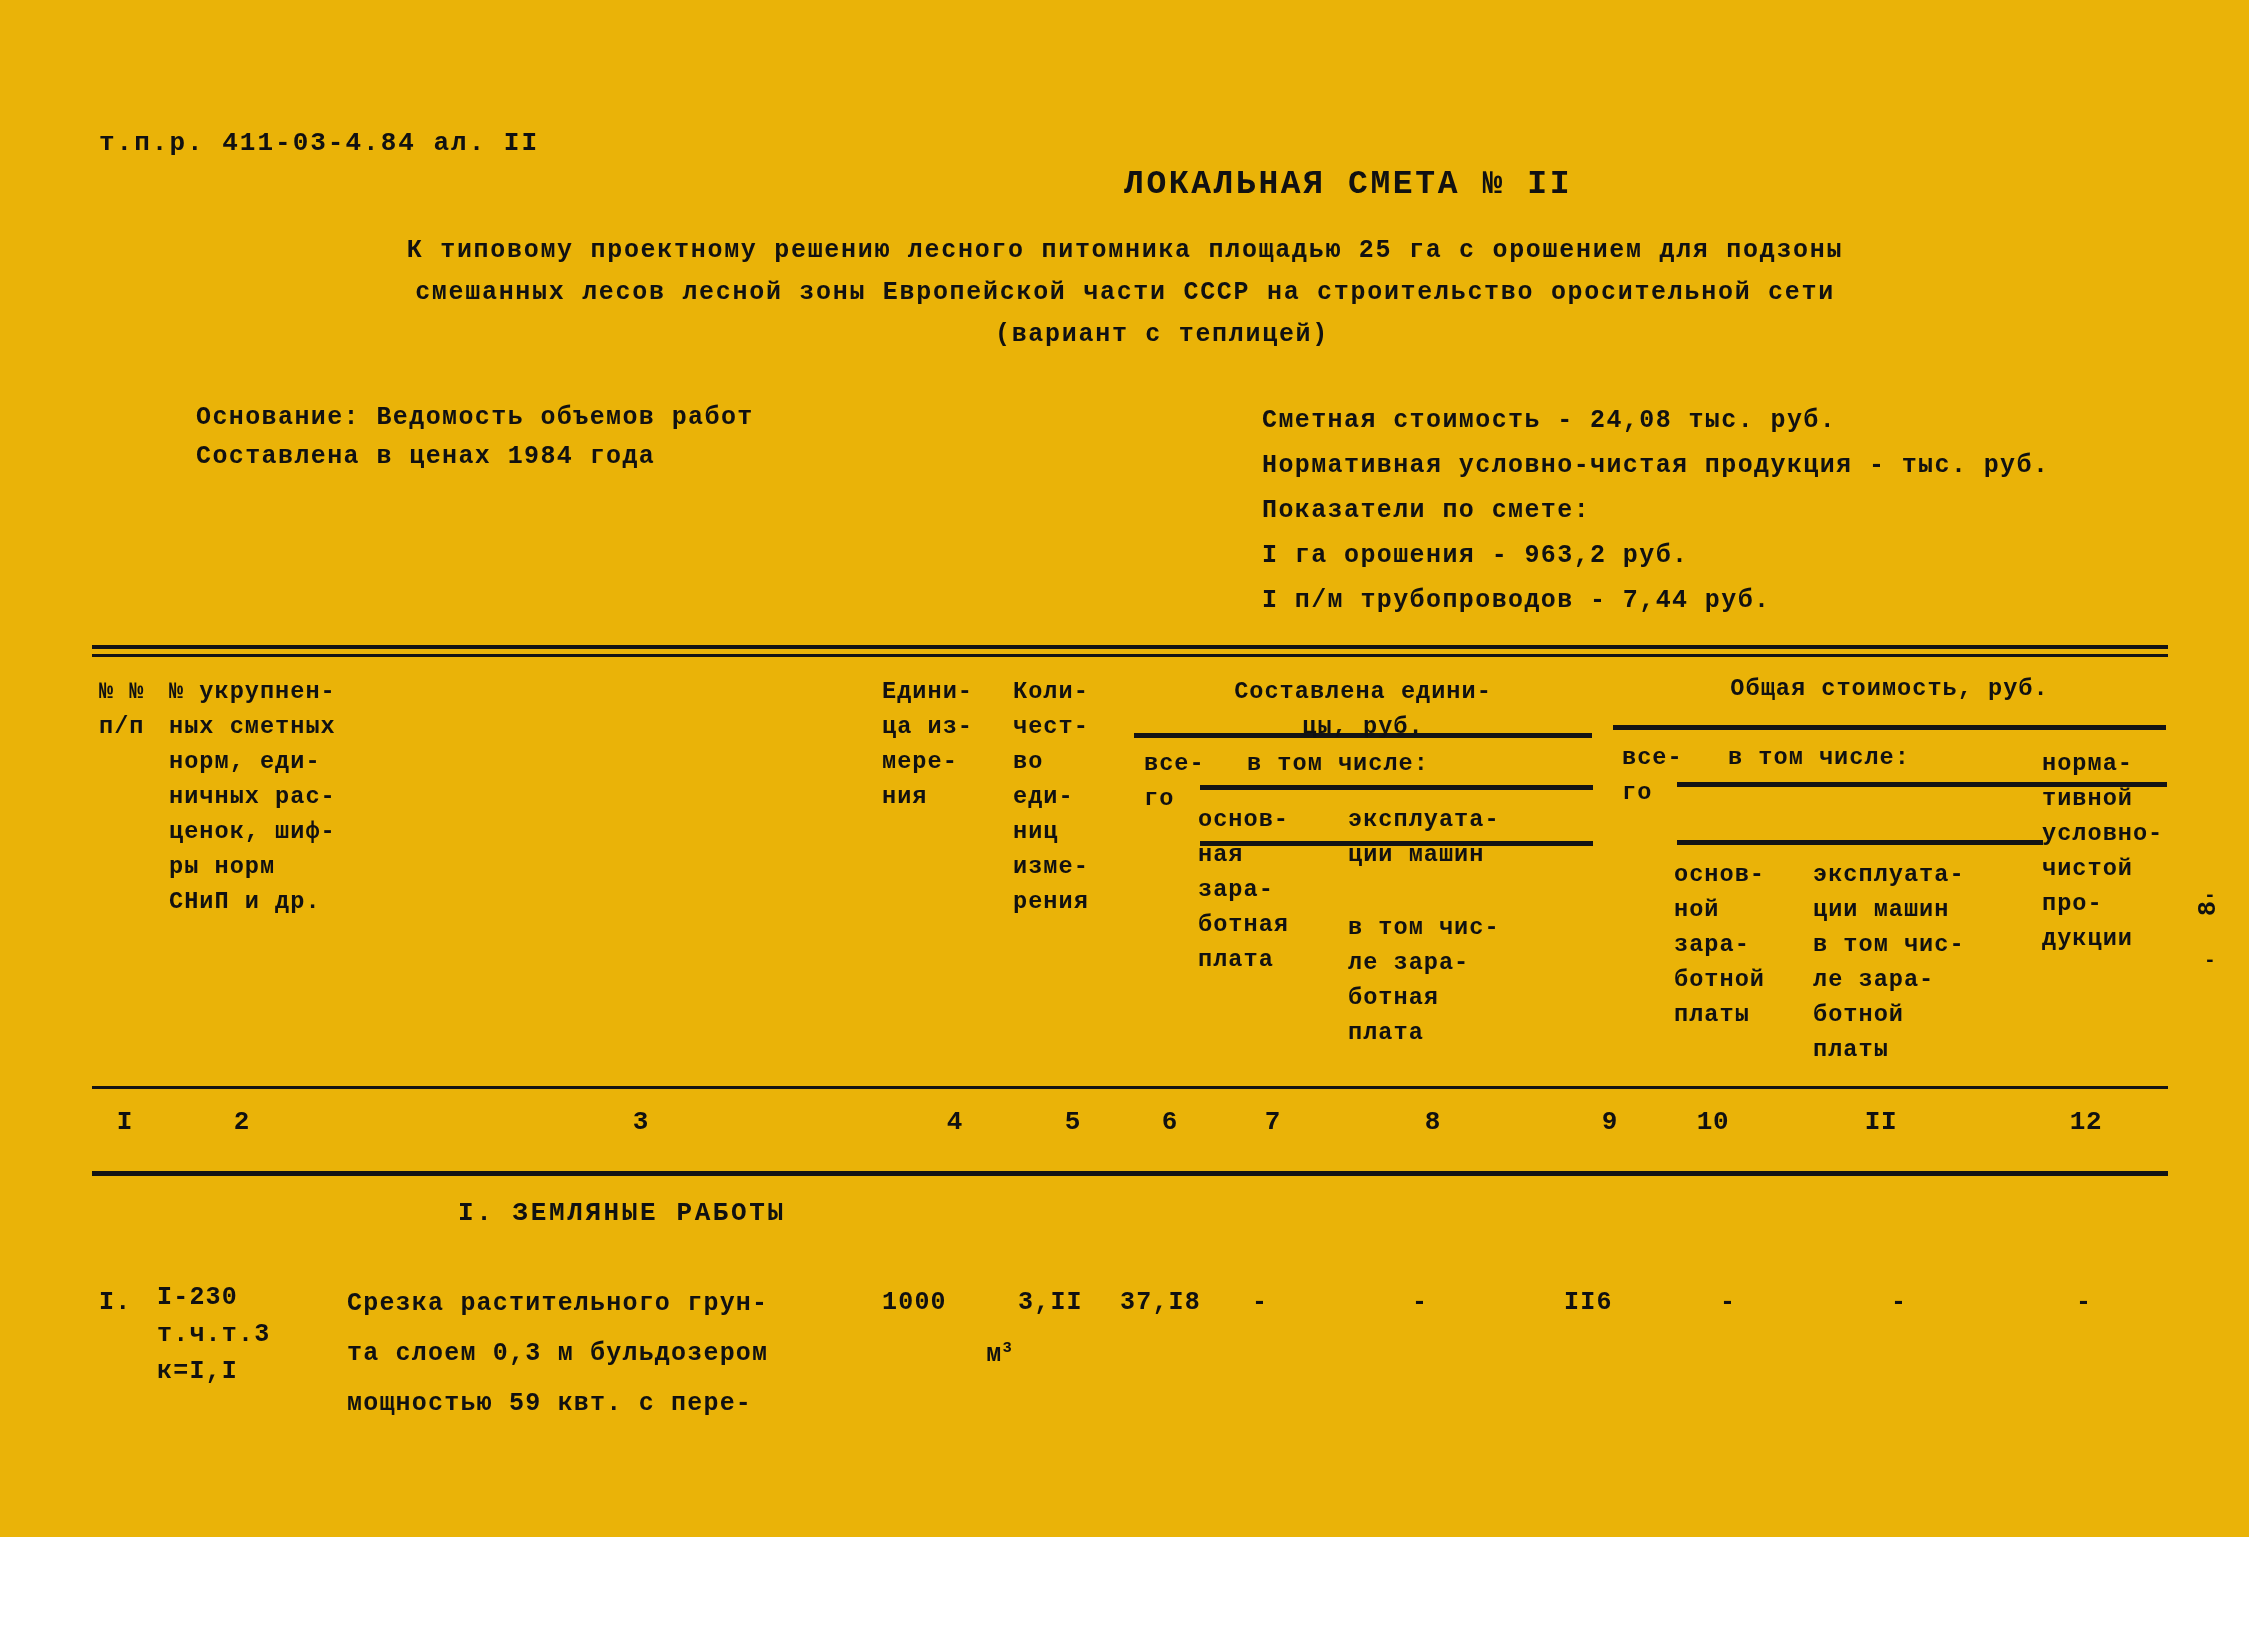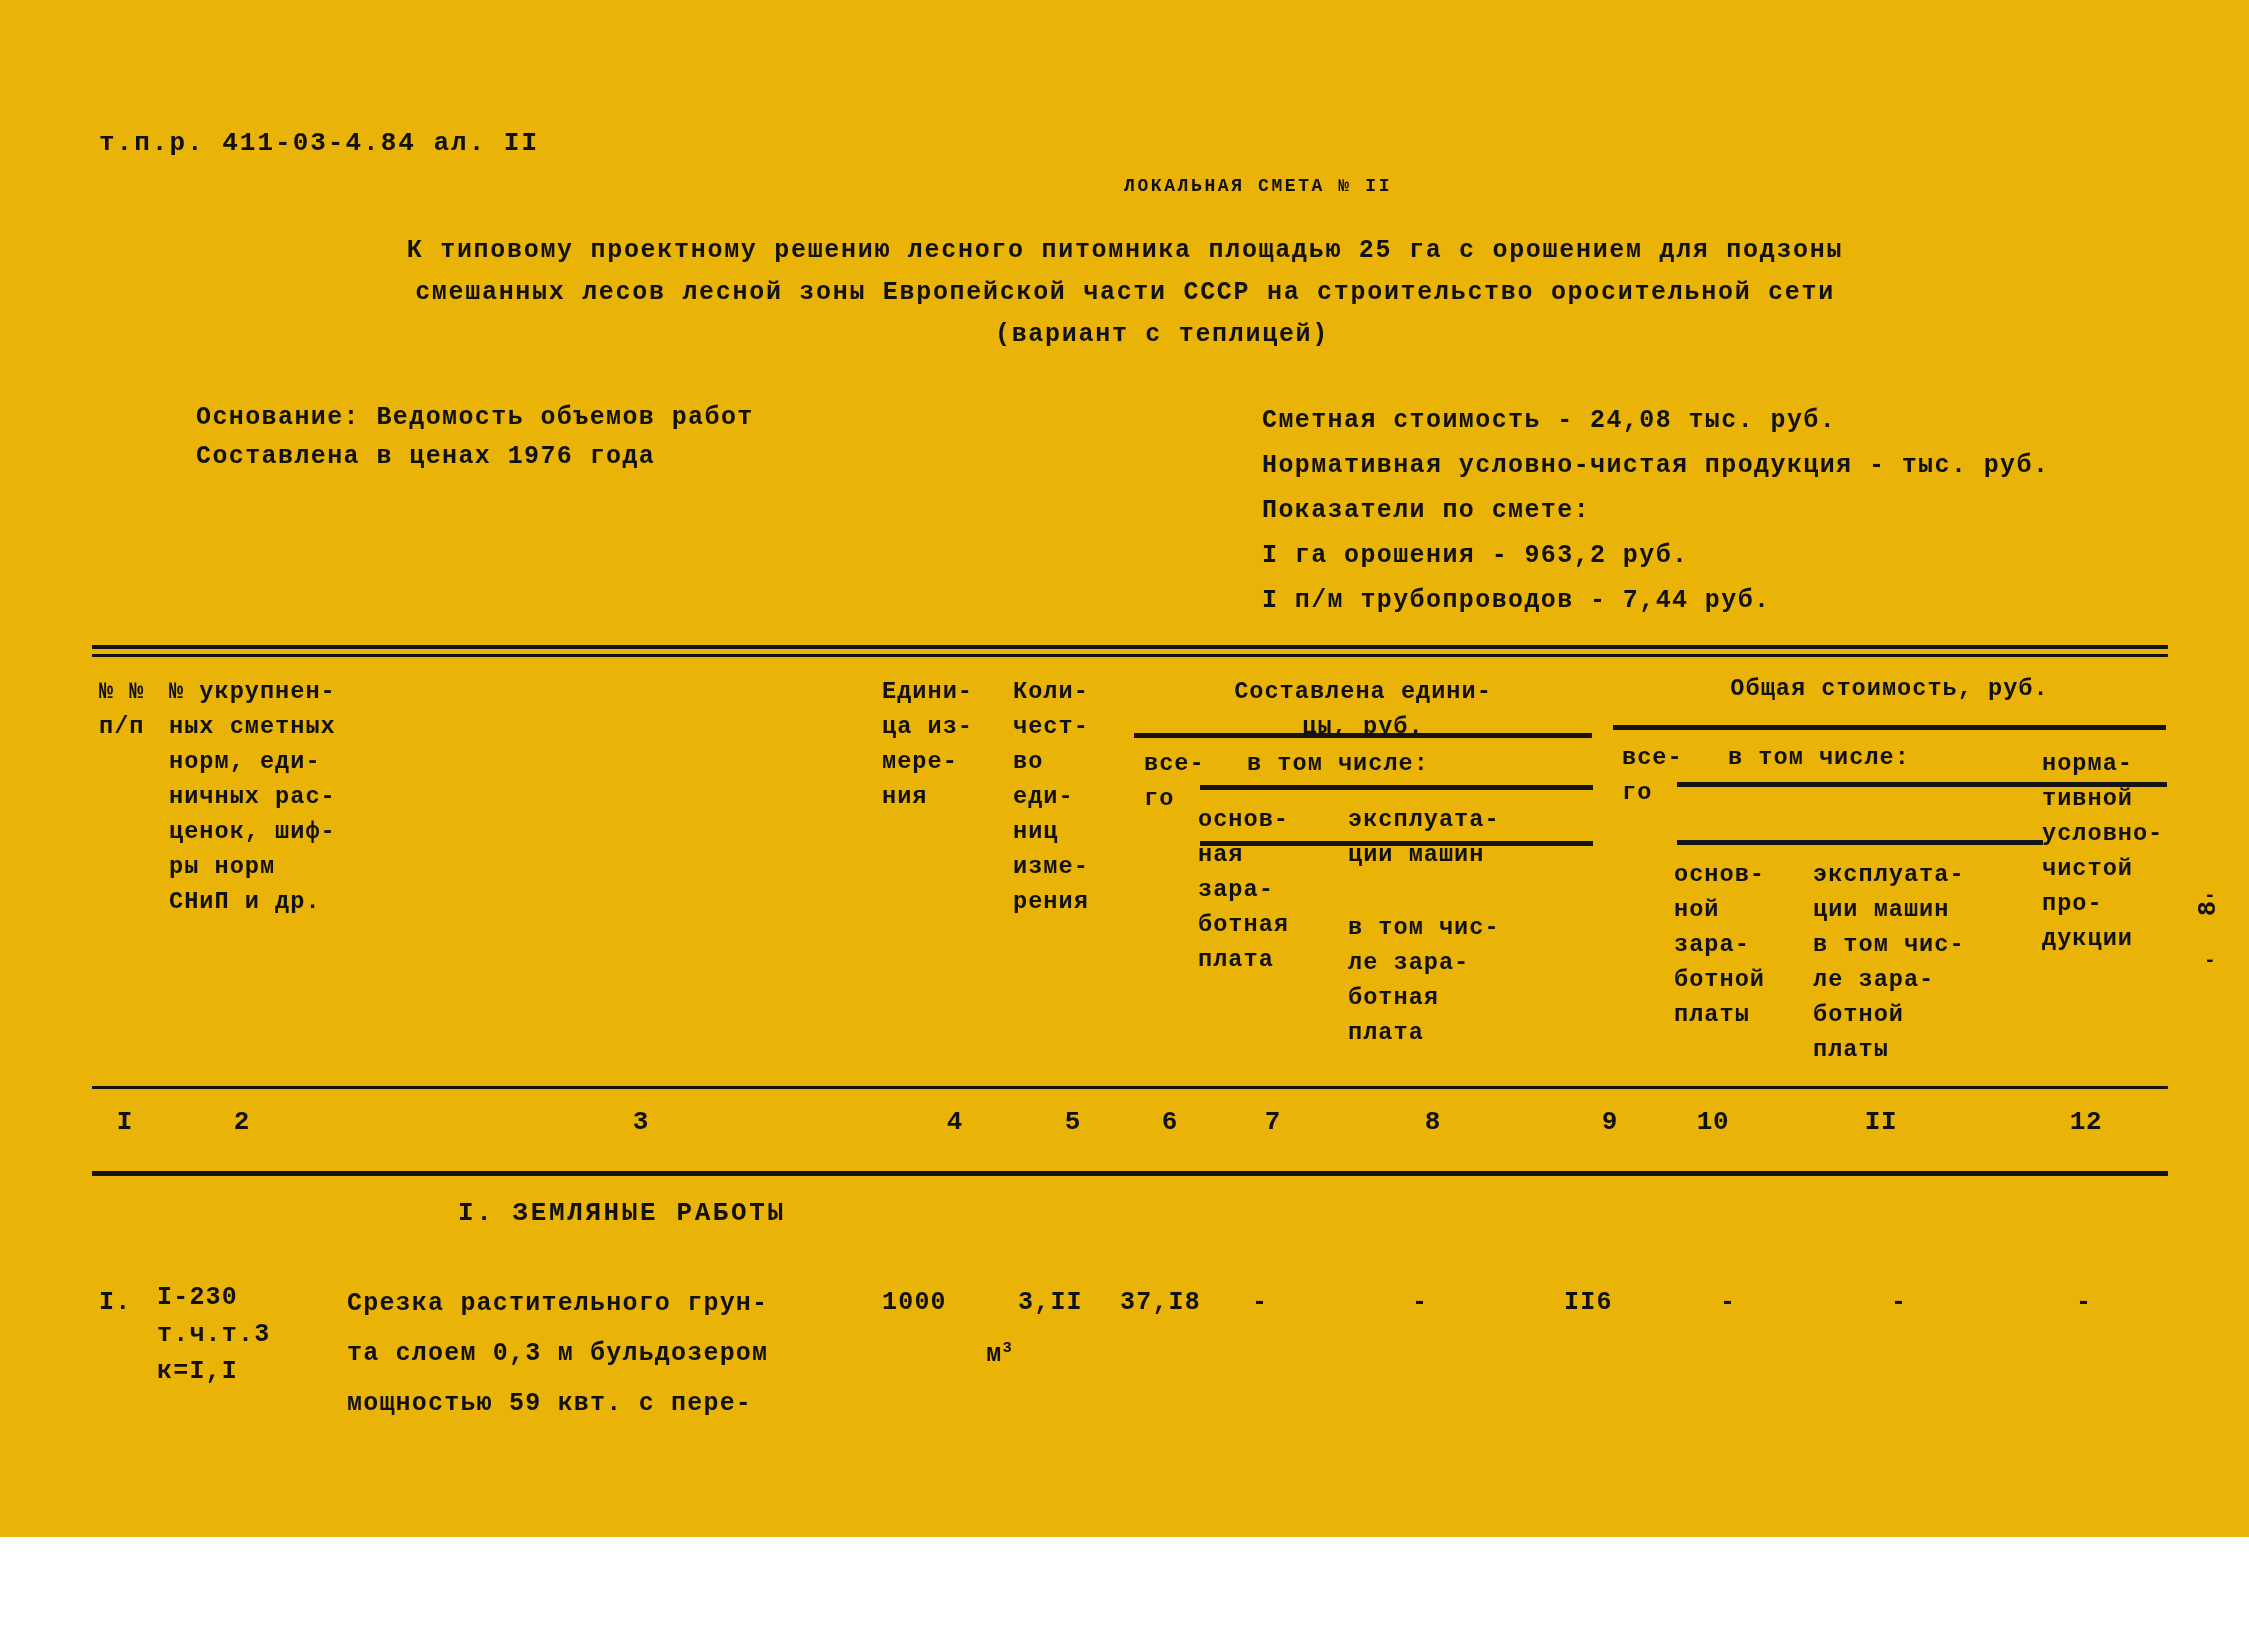--- a/index.html
+++ b/index.html
@@ -29,22 +29,22 @@
   .doc-code {
     position: absolute;
     left: 99px;
     top: 128px;
     font-size: 26px;
     letter-spacing: 2px;
   }
   .title {
     position: absolute;
     left: 1124px;
-    top: 176px;
-    font-size: 18px;
+    top: 166px;
+    font-size: 33px;
     letter-spacing: 2.6px;
   }
   .subtitle-block {
     position: absolute;
     left: 0;
     top: 230px;
     width: 2250px;
     text-align: center;
   }
   .subtitle-line {
@@ -181,21 +181,21 @@
   <div class="tw title">ЛОКАЛЬНАЯ СМЕТА № II</div>
 
   <div class="subtitle-block">
     <span class="tw subtitle-line">К типовому проектному решению лесного питомника площадью 25 га с орошением для подзоны</span>
     <span class="tw subtitle-line">смешанных лесов лесной зоны Европейской части СССР на строительство оросительной сети</span>
     <span class="tw sub-indent">(вариант с теплицей)</span>
   </div>
 
   <div class="left-block">
     <span class="tw ln">Основание: Ведомость объемов работ</span>
-    <span class="tw ln">Составлена в ценах 1976 года</span>
+    <span class="tw ln">Составлена в ценах 1984 года</span>
   </div>
 
   <div class="right-block">
     <span class="tw ln">Сметная стоимость - 24,08 тыс. руб.</span>
     <span class="tw ln">Нормативная условно-чистая продукция - тыс. руб.</span>
     <span class="tw ln">Показатели по смете:</span>
     <span class="tw ln">I га орошения - 963,2 руб.</span>
     <span class="tw ln">I п/м трубопроводов - 7,44 руб.</span>
   </div>
 

